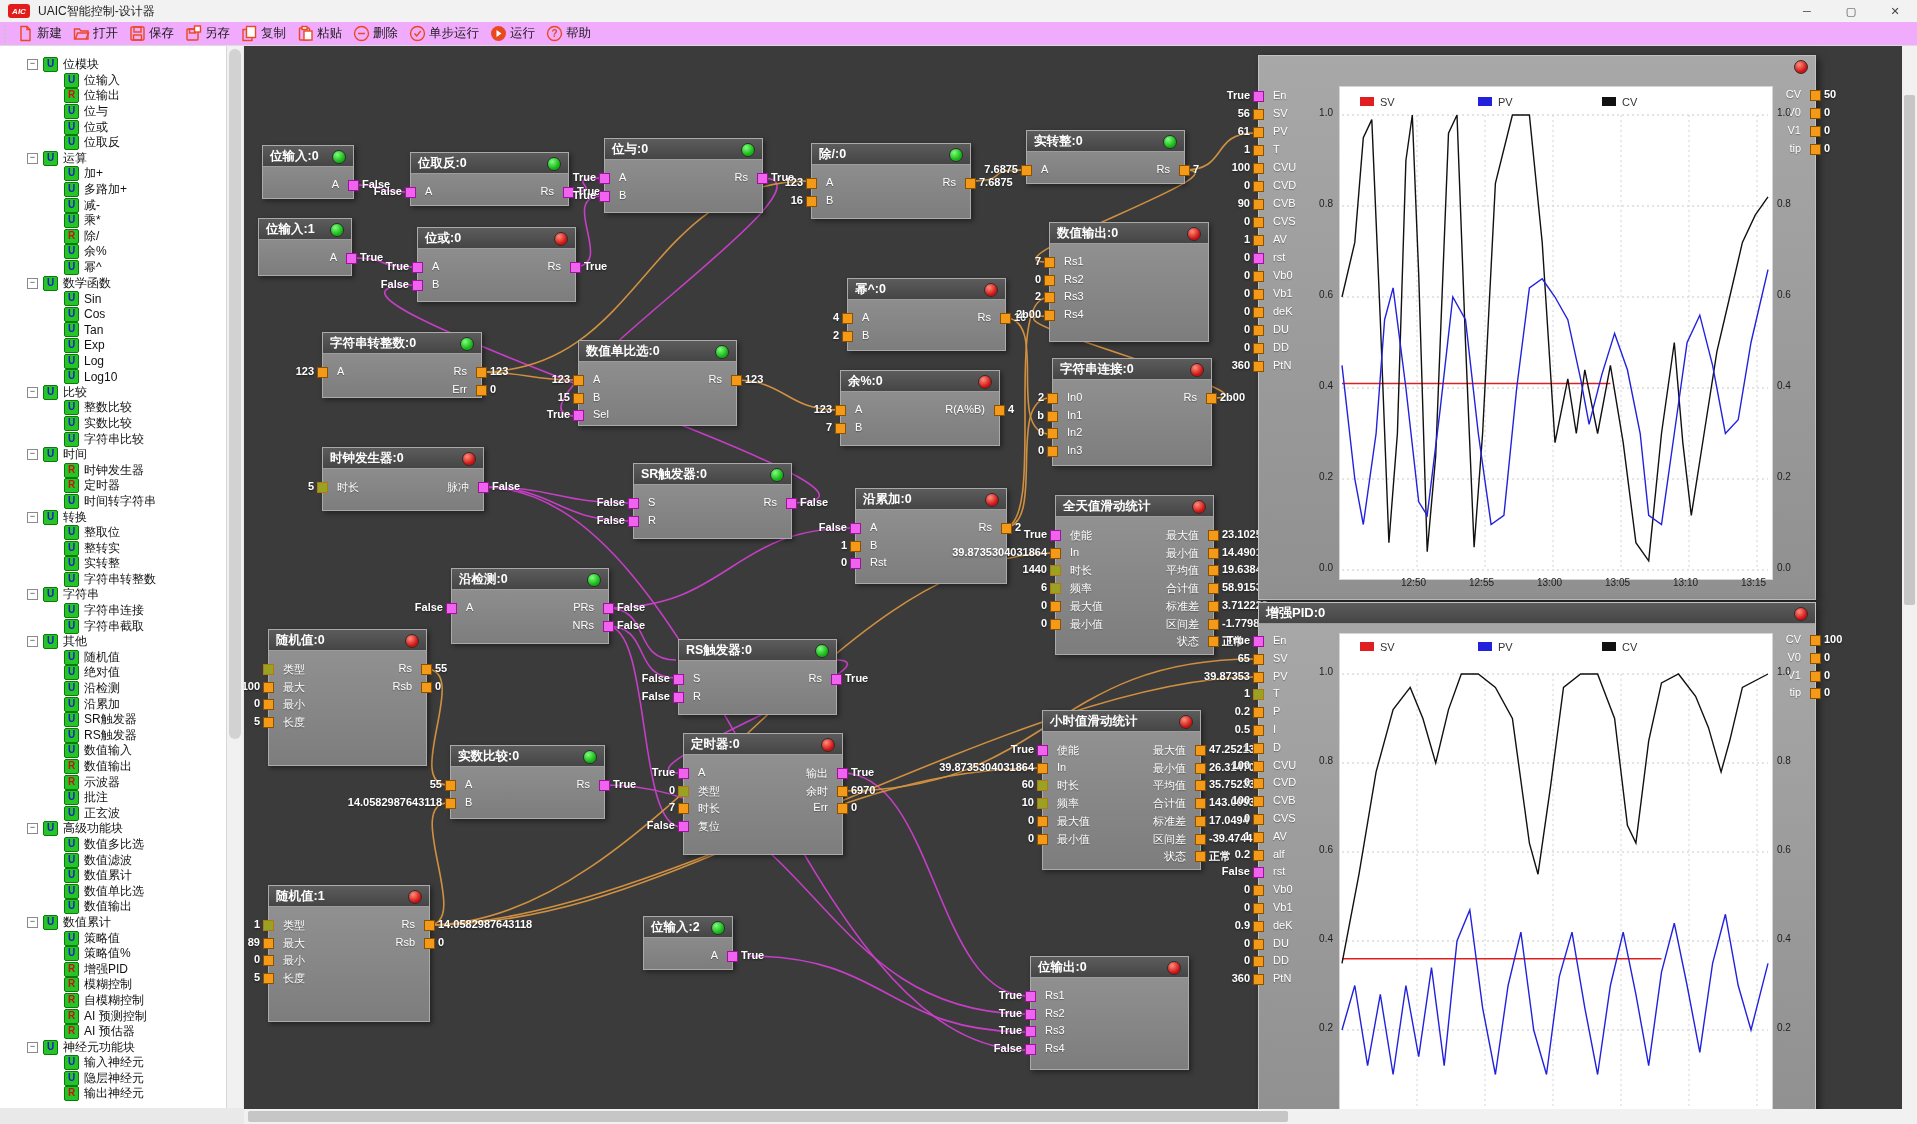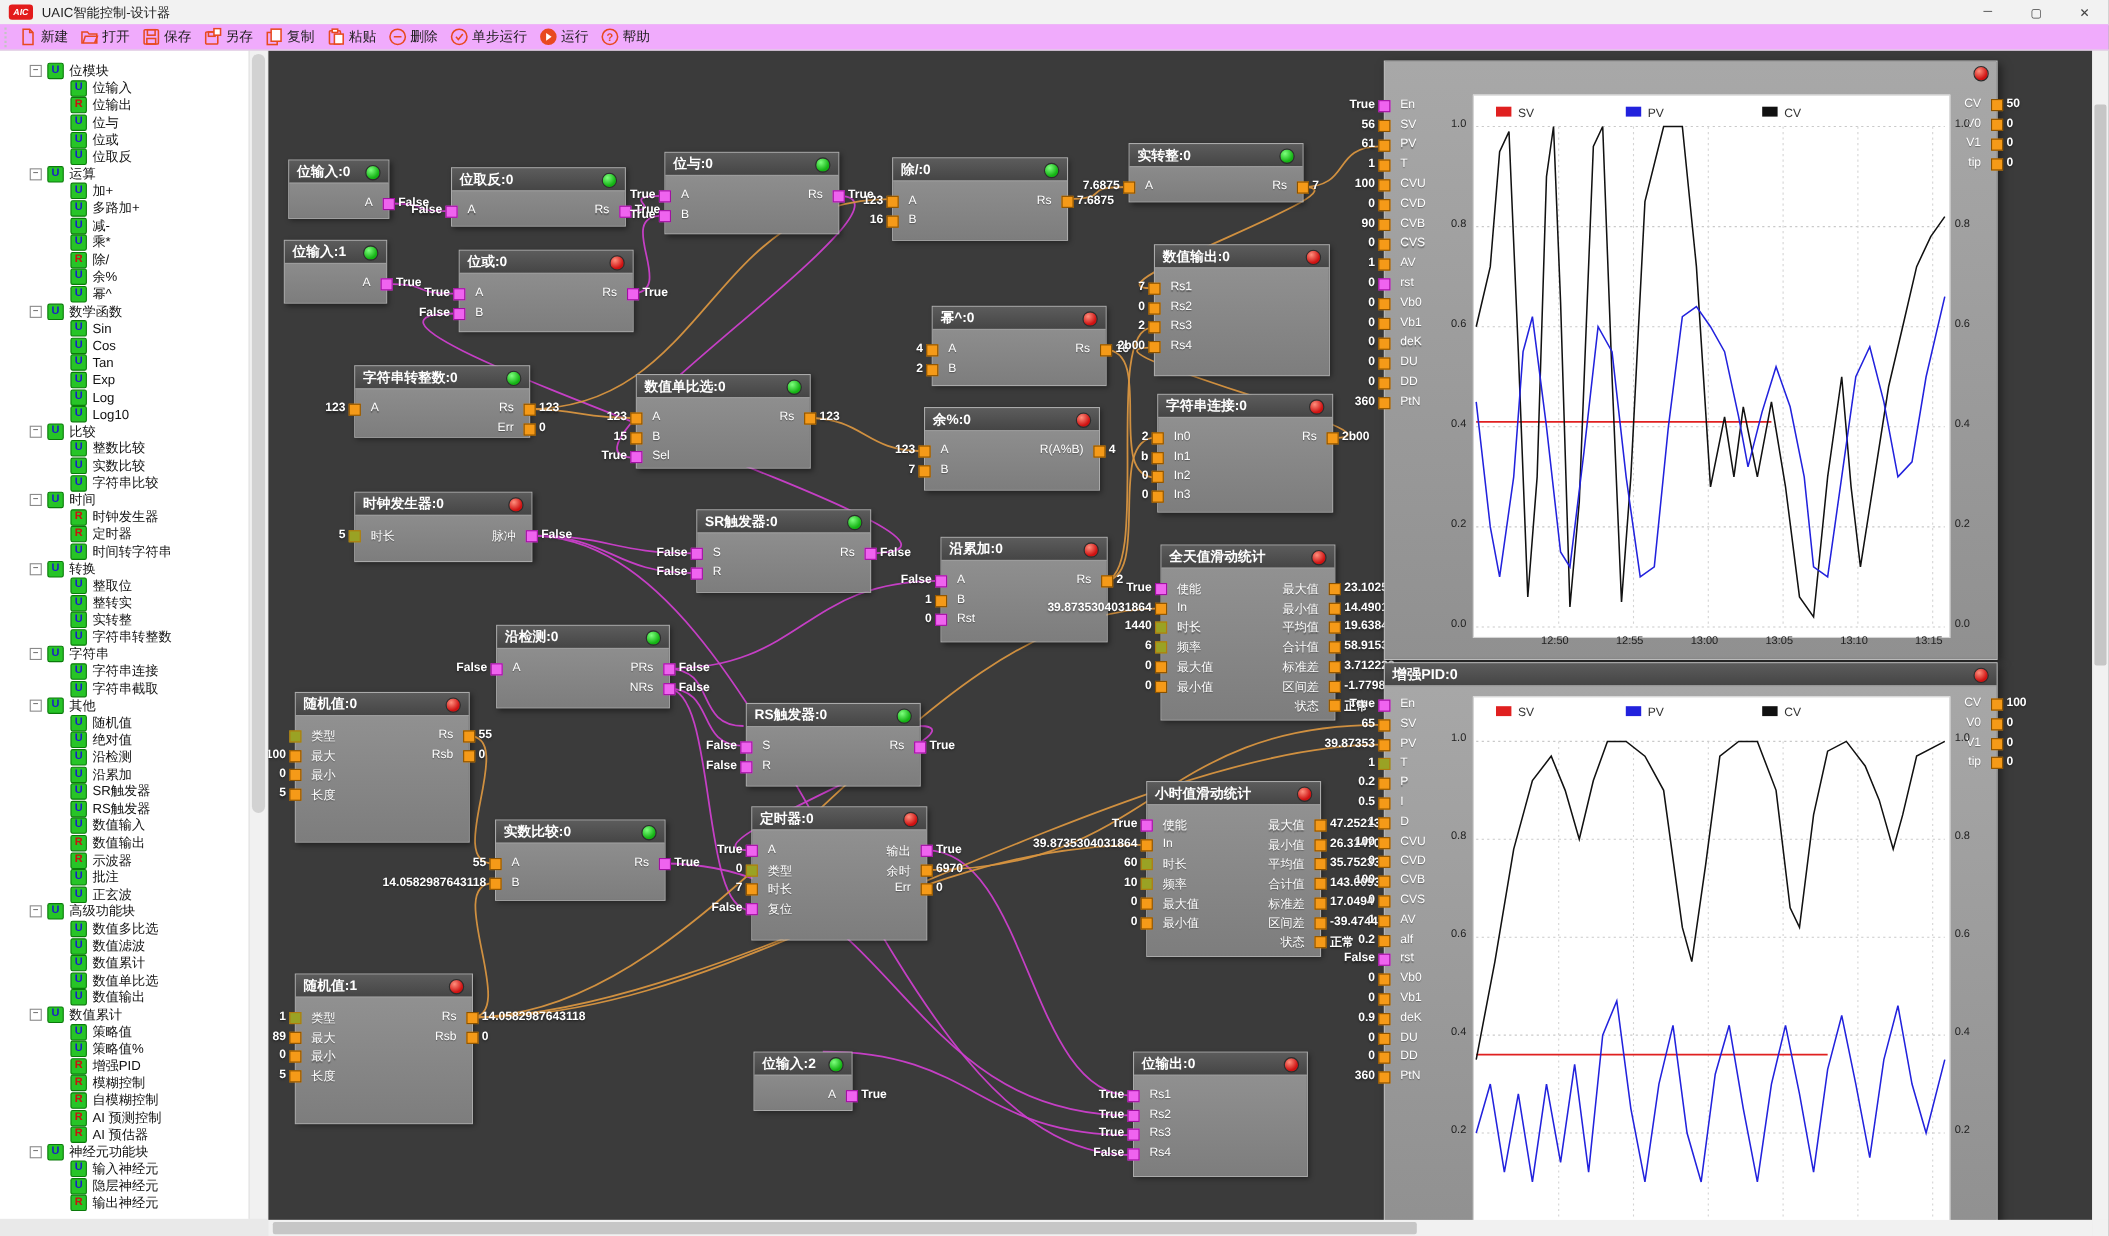--- a/index.html
+++ b/index.html
@@ -801,21 +801,21 @@
       <div class="port p-bit" style="top: 34px; right: -6px;"></div>
       <div class="plab r" style="top: 32px; right: 14px;">输出</div>
       <div class="pval" style="top: 32px; left: calc(100% + 9px);">True</div>
       <div class="port p-num" style="top: 51.7px; right: -6px;"></div>
       <div class="plab r" style="top: 49.7px; right: 14px;">余时</div>
       <div class="pval" style="top: 49.7px; left: calc(100% + 9px);">6970</div>
       <div class="port p-num" style="top: 69.4px; right: -6px;"></div>
       <div class="plab r" style="top: 67.4px; right: 14px;">Err</div>
       <div class="pval" style="top: 67.4px; left: calc(100% + 9px);">0</div>
     </div>
-    <div class="node" style="left: 441px; top: 871px; width: 88px; height: 52px; margin-top: 40px;">
+    <div class="node" style="left: 399px; top: 871px; width: 88px; height: 52px;">
       <div class="ntitle">位输入:2</div>
       <div class="led led-green"></div>
       <div class="port p-bit" style="top: 34px; right: -6px;"></div>
       <div class="plab r" style="top: 32px; right: 14px;">A</div>
       <div class="pval" style="top: 32px; left: calc(100% + 9px);">True</div>
     </div>
     <div class="node" style="left: 24px; top: 840px; width: 160px; height: 135px;">
       <div class="ntitle">随机值:1</div>
       <div class="led led-red"></div>
       <div class="port p-param" style="top: 34px; left: -6px;"></div>

